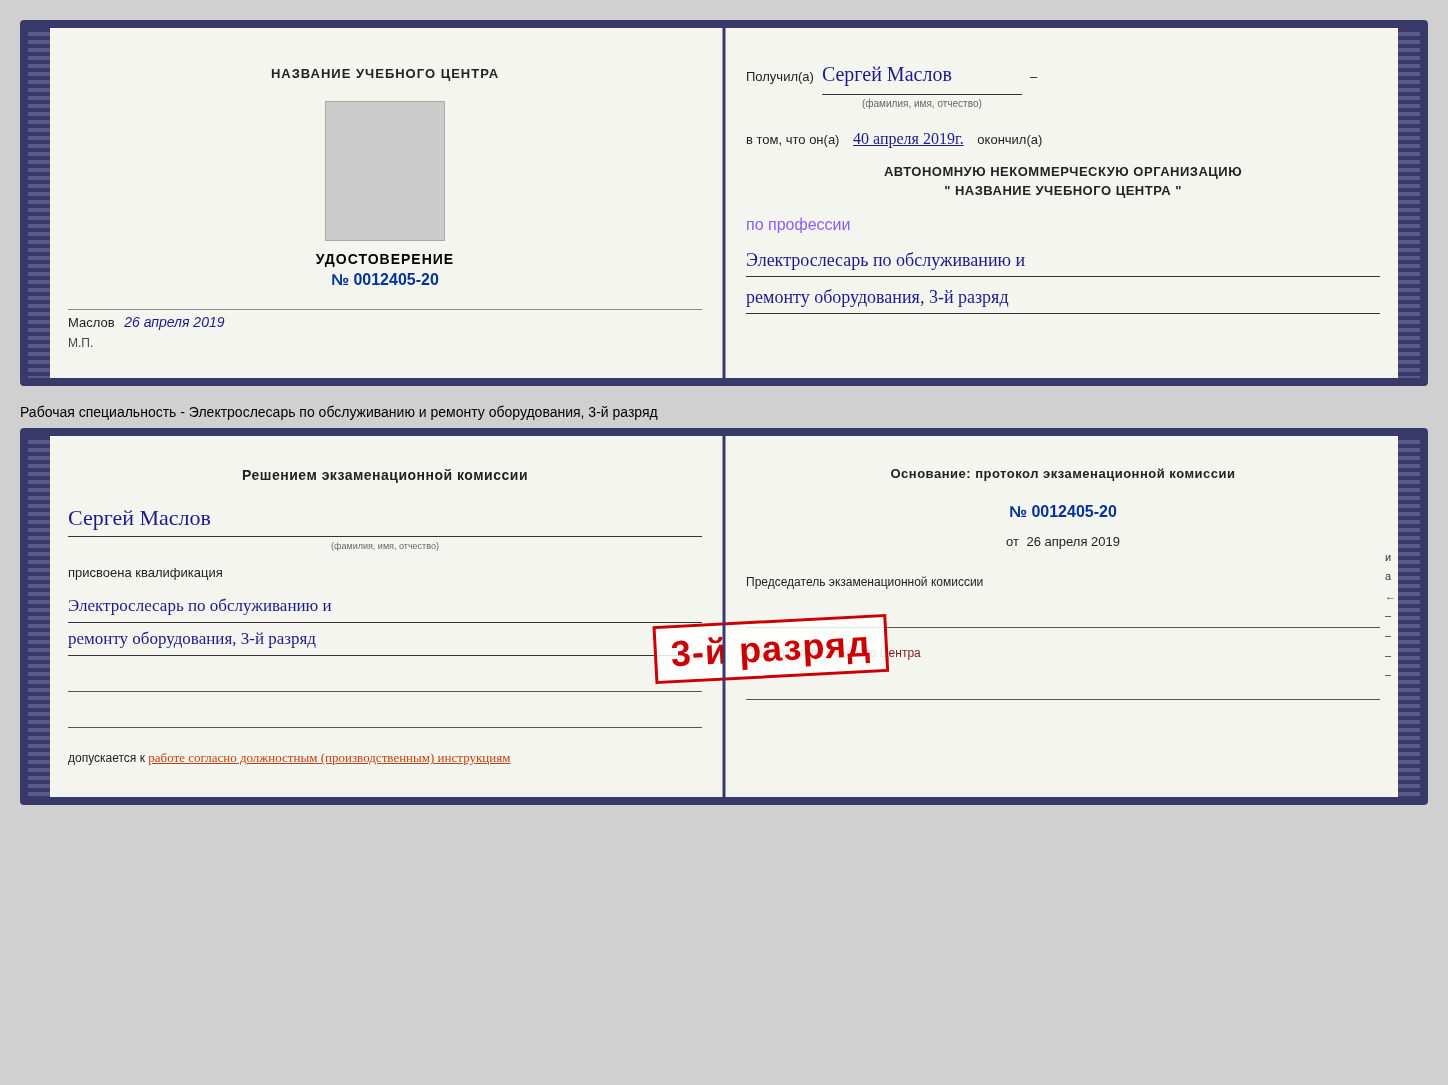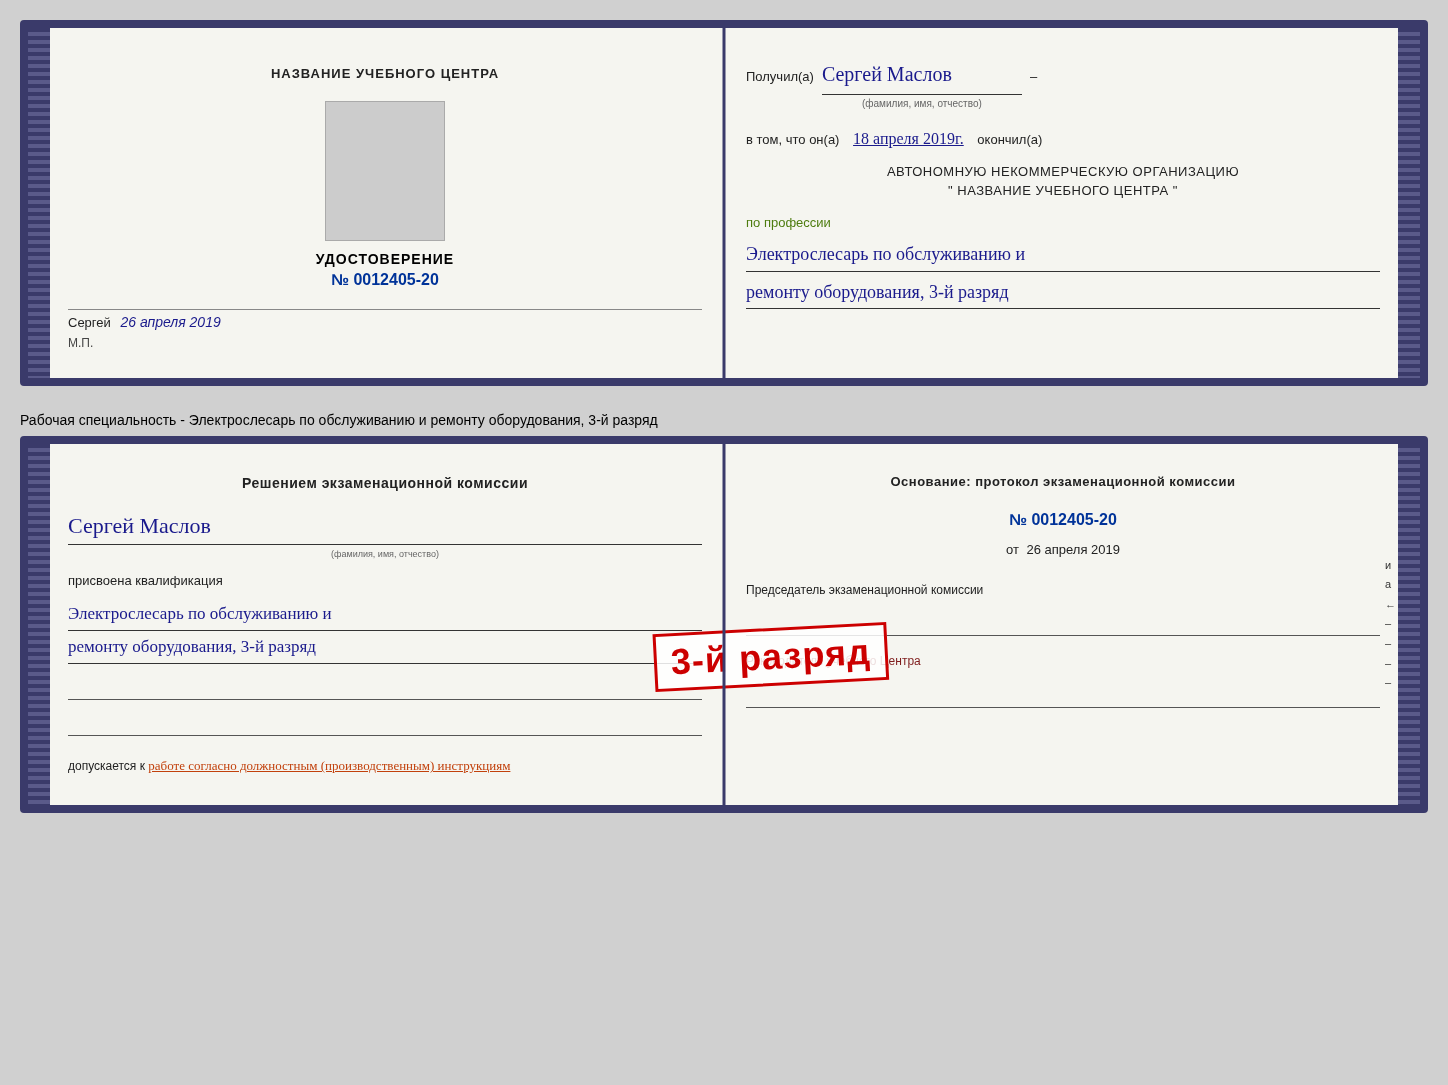--- a/index.html
+++ b/index.html
@@ -10,21 +10,21 @@
       width: 1448px;
       min-height: 1085px;
     }
 
     .document-card {
       background: #f5f5f0;
       border: 8px solid #3a3a6a;
       border-radius: 4px;
       display: flex;
       width: 100%;
-      margin-bottom: 16px;
+      margin-bottom: 8px;
       position: relative;
       overflow: hidden;
     }
 
     .document-card::after {
       content: '';
       position: absolute;
       left: 50%;
       top: 0;
       bottom: 0;
@@ -174,30 +174,30 @@
     .handwritten-date {
       font-family: 'Segoe Script', 'Brush Script MT', cursive;
       font-size: 16px;
       color: #1a1a8c;
       text-decoration: underline;
     }
 
     .org-block {
       text-align: center;
       font-size: 13px;
-      font-weight: normal;
+      font-weight: bold;
       text-transform: uppercase;
       letter-spacing: 0.5px;
       line-height: 1.5;
       margin: 8px 0;
     }
 
     .po-professii {
-      font-size: 13px;
-      color: #4d7c0f;
+      font-size: 16px;
+      color: #8b5cf6;
       margin-top: 10px;
     }
 
     .handwritten-profession {
       font-family: 'Segoe Script', 'Brush Script MT', cursive;
       font-size: 18px;
       color: #1a1a8c;
       line-height: 1.8;
       border-bottom: 1px solid #333;
       display: block;
@@ -373,40 +373,40 @@
 
     <div class="photo-placeholder"></div>
 
     <div class="udostoverenie-block">
       <div class="label">УДОСТОВЕРЕНИЕ</div>
       <div class="number">№ 0012405-20</div>
     </div>
 
     <div class="vydano-block">
       <div class="vydano-line">
-        <span>Сергей</span>
+        <span>Маслов</span>
         <span style="font-style:italic;color:#1a1a8c;font-size:14px;margin-left:6px;">26 апреля 2019</span>
       </div>
       <div class="mp-label">М.П.</div>
     </div>
   </div>
 
   <div class="card-right">
     <div class="received-line">
       <span class="label-text">Получил(а)</span>
       <span style="display:inline-block;">
         <span class="handwritten-name">Сергей Маслов</span>
         <span style="display:block;font-size:10px;color:#666;text-align:center;">(фамилия, имя, отчество)</span>
       </span>
       <span style="font-size:13px;">–</span>
     </div>
 
     <div class="vtom-line">
       <span>в том, что он(а)</span>
-      <span class="handwritten-date" style="margin:0 10px;">18 апреля 2019г.</span>
+      <span class="handwritten-date" style="margin:0 10px;">40 апреля 2019г.</span>
       <span>окончил(а)</span>
     </div>
 
     <div class="org-block">
       <div>АВТОНОМНУЮ НЕКОММЕРЧЕСКУЮ ОРГАНИЗАЦИЮ</div>
       <div>"  НАЗВАНИЕ УЧЕБНОГО ЦЕНТРА  "</div>
     </div>
 
     <div class="po-professii">по профессии</div>
     <span class="handwritten-profession">Электрослесарь по обслуживанию и</span>

